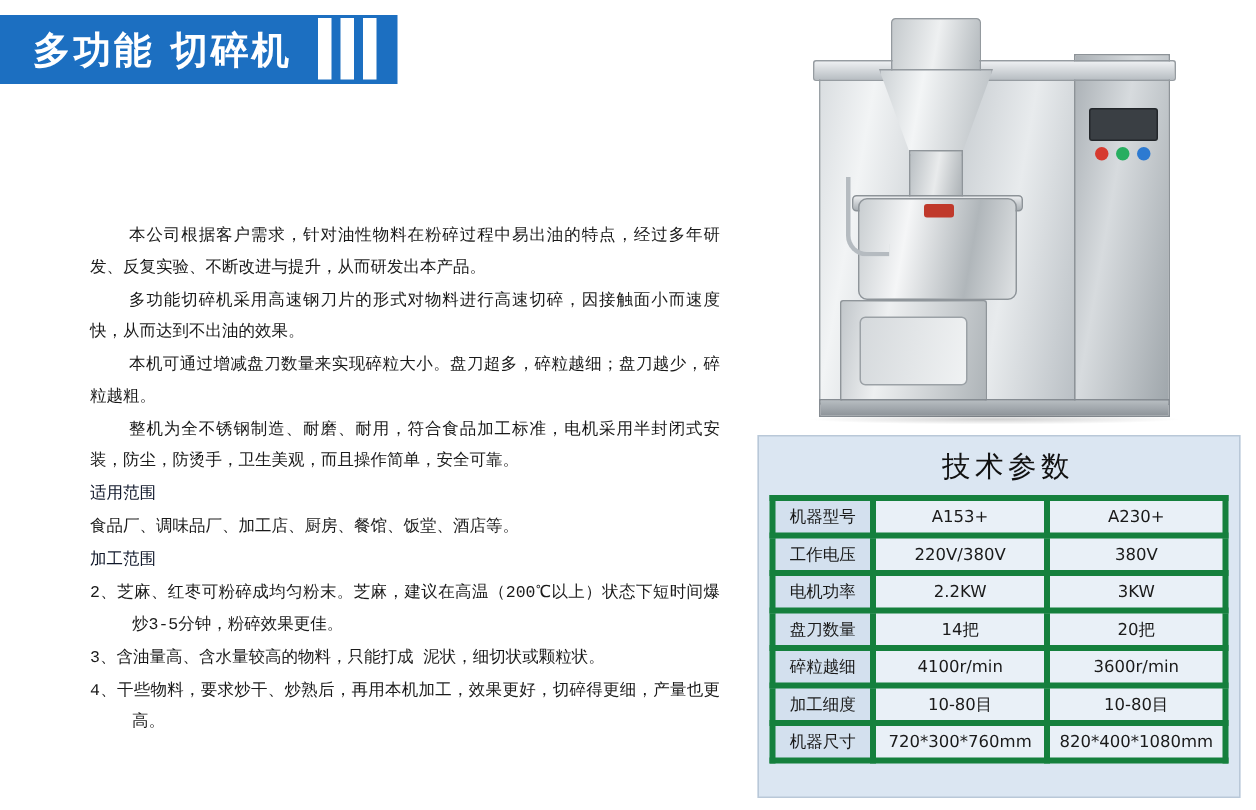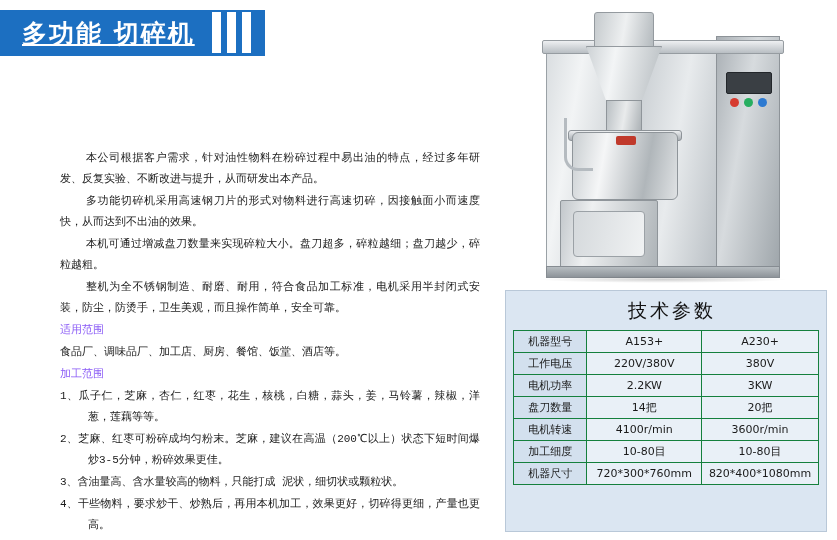--- a/index.html
+++ b/index.html
@@ -13,37 +13,36 @@
   
   #title-bar{
     position:absolute;left:0;top:10px;width:265px;height:46px;
     background:#1c6fc1;
     display:flex;align-items:center;
   }
   #title-text{
     color:#ffffff;font-size:25px;font-weight:bold;
     letter-spacing:2px;padding-left:22px;
     font-family:"DejaVu Sans","Liberation Sans",sans-serif;
-    text-decoration:underline;
   }
   #title-bars{
     position:absolute;left:212px;top:12px;
     display:flex;gap:6px;
   }
   #title-bars span{display:block;width:9px;height:41px;background:#ffffff;}
 
   
   #copy{
     position:absolute;left:60px;top:148px;width:420px;
     font-size:11px;line-height:21px;color:#1a1a1a;
     font-family:Liberation Mono, monospace;
   }
   #copy p{margin:0 0 1px 0;text-align:justify;}
   .indent{text-indent:26px;}
-  .sec-head{color:#8b5cf6;margin:2px 0 0 0;}
+  .sec-head{color:#0f172a;margin:2px 0 0 0;}
   .hang{padding-left:28px;text-indent:-28px;}
 
   
   #photo{
     position:absolute;left:498px;top:14px;width:320px;height:268px;
   }
   #photo-bg{position:absolute;inset:0;background:#ffffff;}
   .body-main{
     position:absolute;left:48px;top:32px;width:170px;height:222px;
     background:linear-gradient(100deg,#d9dde0 0%,#f2f4f5 18%,#c9ced2 46%,#e8ebed 70%,#b9bfc4 100%);
@@ -131,21 +130,21 @@
     text-align:center;font-size:19px;color:#111;letter-spacing:3px;
     padding:7px 0 6px 0;font-weight:500;
     font-family:"DejaVu Sans","Liberation Serif",serif;
     margin-left:12px;
   }
   table{
     border-collapse:collapse;width:306px;margin:0 auto;
     font-size:11px;color:#1a1a1a;
   }
   td{
-    border:1px solid #15803d;
+    border:4px solid #15803d;
     padding:2px 4px;height:17px;text-align:center;
     font-family:"DejaVu Sans","Liberation Serif",serif;
   }
   td.k{width:86px;background:#d3e0ee;}
   td.v{width:110px;background:#e9f0f7;}
 </style>
 </head>
 <body>
 
 <div id="title-bar">
@@ -183,21 +182,20 @@
 <div id="copy">
   <p class="indent">本公司根据客户需求，针对油性物料在粉碎过程中易出油的特点，经过多年研发、反复实验、不断改进与提升，从而研发出本产品。</p>
   <p class="indent">多功能切碎机采用高速钢刀片的形式对物料进行高速切碎，因接触面小而速度快，从而达到不出油的效果。</p>
   <p class="indent">本机可通过增减盘刀数量来实现碎粒大小。盘刀超多，碎粒越细；盘刀越少，碎粒越粗。</p>
   <p class="indent">整机为全不锈钢制造、耐磨、耐用，符合食品加工标准，电机采用半封闭式安装，防尘，防烫手，卫生美观，而且操作简单，安全可靠。</p>
 
   <p class="sec-head">适用范围</p>
   <p>食品厂、调味品厂、加工店、厨房、餐馆、饭堂、酒店等。</p>
 
   <p class="sec-head">加工范围</p>
-  <p class="hang">1、瓜子仁，芝麻，杏仁，红枣，花生，核桃，白糖，蒜头，姜，马铃薯，辣椒，洋葱，莲藕等等。</p>
   <p class="hang">2、芝麻、红枣可粉碎成均匀粉末。芝麻，建议在高温（200℃以上）状态下短时间爆炒3-5分钟，粉碎效果更佳。</p>
   <p class="hang">3、含油量高、含水量较高的物料，只能打成 泥状，细切状或颗粒状。</p>
   <p class="hang">4、干些物料，要求炒干、炒熟后，再用本机加工，效果更好，切碎得更细，产量也更高。</p>
 </div>
 
 <div id="spec">
   <div id="spec-title">技术参数</div>
   <table>
     <tbody>
       <tr>
@@ -214,21 +212,21 @@
         <td class="k">电机功率</td>
         <td class="v">2.2KW</td>
         <td class="v">3KW</td>
       </tr>
       <tr>
         <td class="k">盘刀数量</td>
         <td class="v">14把</td>
         <td class="v">20把</td>
       </tr>
       <tr>
-        <td class="k">电机转速</td>
+        <td class="k">碎粒越细</td>
         <td class="v">4100r/min</td>
         <td class="v">3600r/min</td>
       </tr>
       <tr>
         <td class="k">加工细度</td>
         <td class="v">10-80目</td>
         <td class="v">10-80目</td>
       </tr>
       <tr>
         <td class="k">机器尺寸</td>

